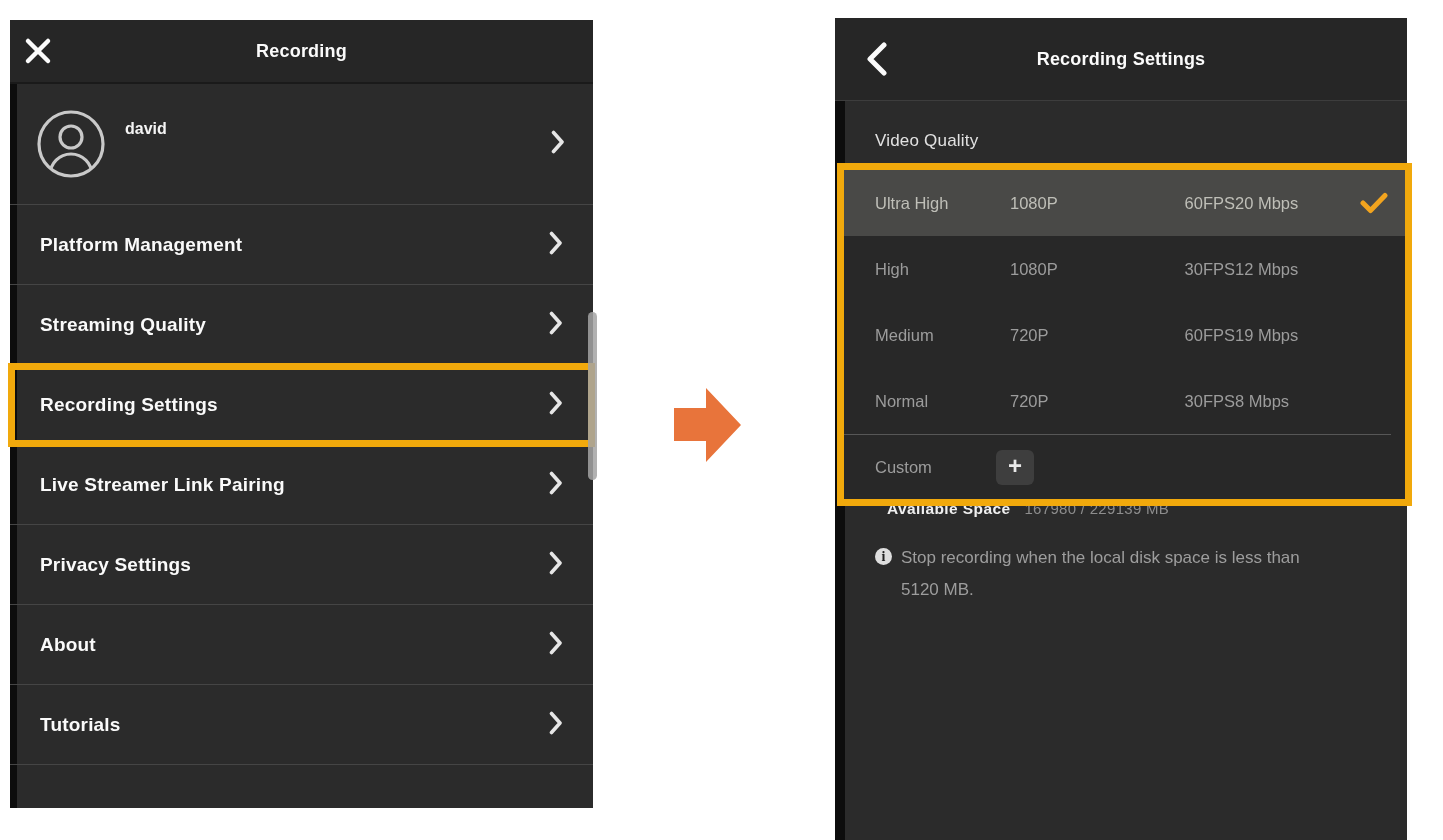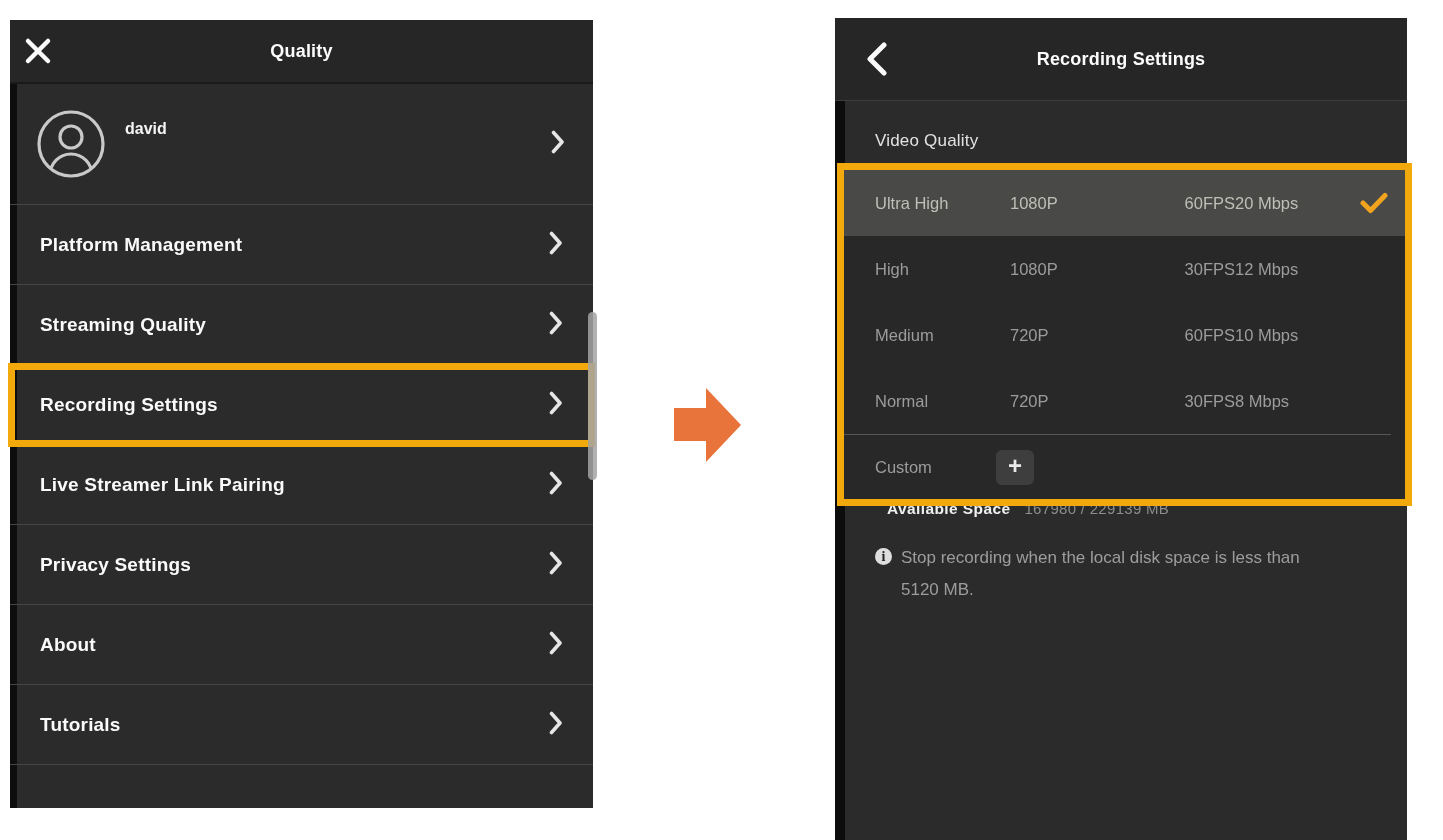--- a/index.html
+++ b/index.html
@@ -104,21 +104,21 @@
     font-size:14px;line-height:17px;text-align:center;
   }
 </style>
 </head>
 <body>
 
 <div class="panel" id="left-panel">
   <div class="edge"></div>
 
   <div class="app-header">
-    <div class="hdr-title">Quality</div>
+    <div class="hdr-title">Recording</div>
     <button class="icon-btn">
       <svg width="32" height="32" viewBox="0 0 32 32">
         <path d="M6 6 L26 26 M26 6 L6 26" stroke="#fbfbfb" stroke-width="4.5" stroke-linecap="round" fill="none"></path>
       </svg>
     </button>
   </div>
 
   <div class="profile-row">
     <svg width="72" height="72" viewBox="0 0 72 72">
       <defs>
@@ -217,21 +217,21 @@
     <div class="q-row">
       <span class="q-col-name">High</span>
       <span class="q-col-res">1080P</span>
       <span class="q-col-fps">30FPS</span>
       <span class="q-col-rate">12 Mbps</span>
     </div>
     <div class="q-row">
       <span class="q-col-name">Medium</span>
       <span class="q-col-res">720P</span>
       <span class="q-col-fps">60FPS</span>
-      <span class="q-col-rate">10 Mbps</span>
+      <span class="q-col-rate">19 Mbps</span>
     </div>
     <div class="q-row">
       <span class="q-col-name">Normal</span>
       <span class="q-col-res">720P</span>
       <span class="q-col-fps">30FPS</span>
       <span class="q-col-rate">8 Mbps</span>
     </div>
     <div class="q-row custom">
       <span class="q-col-name">Custom</span>
       <button id="custom-add-btn">

